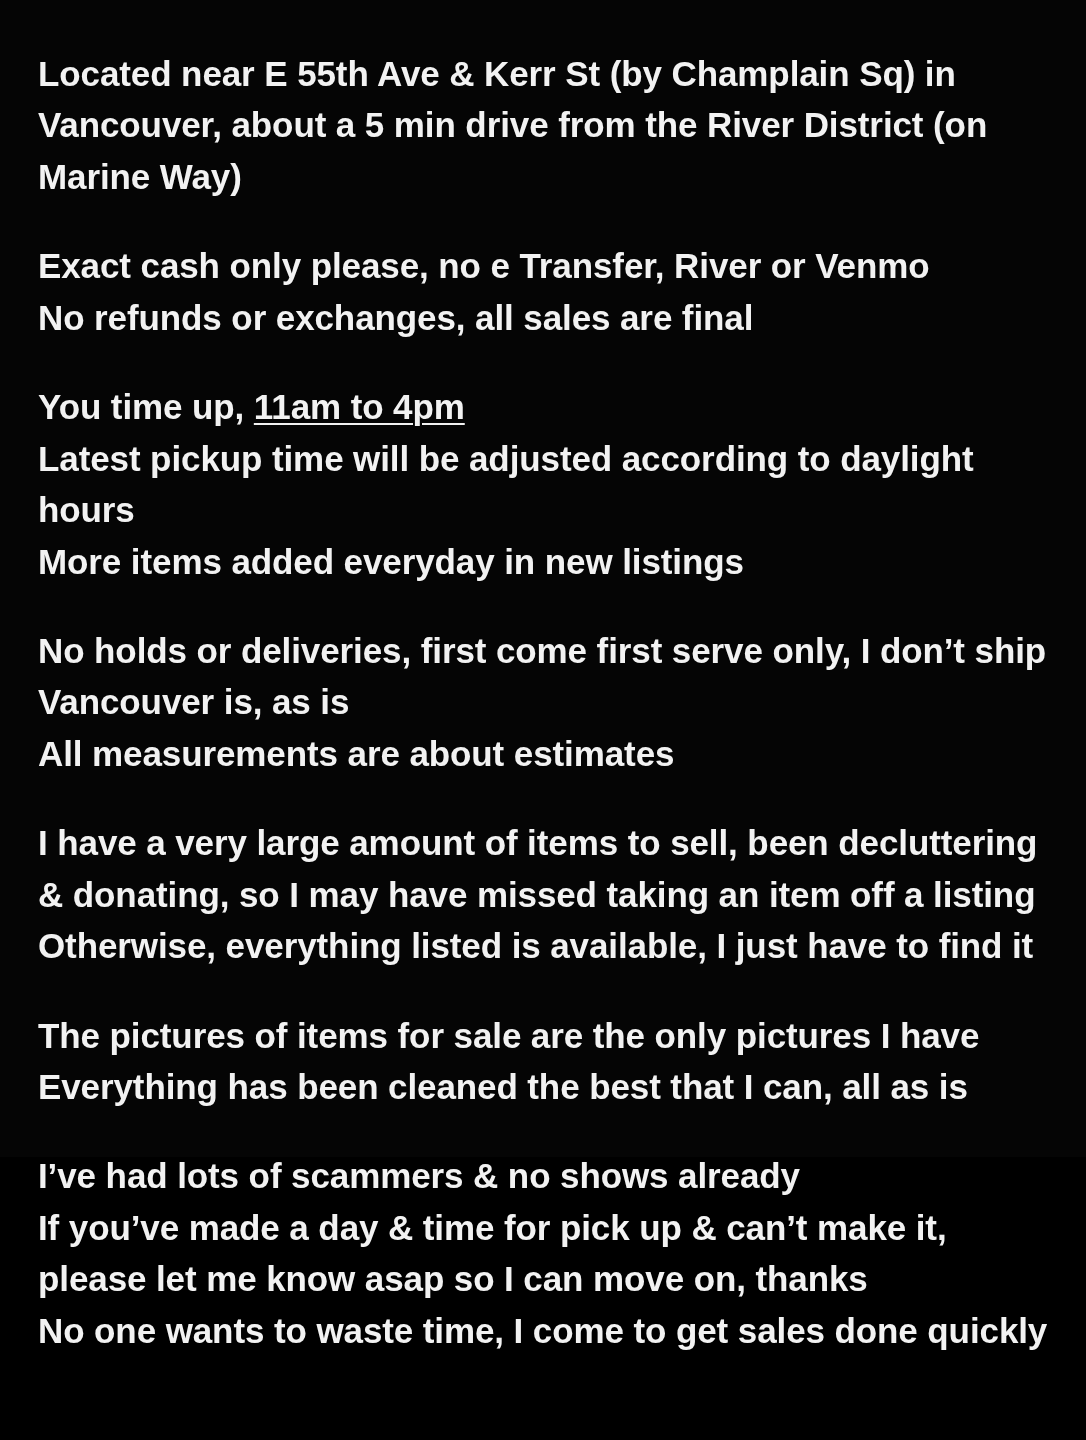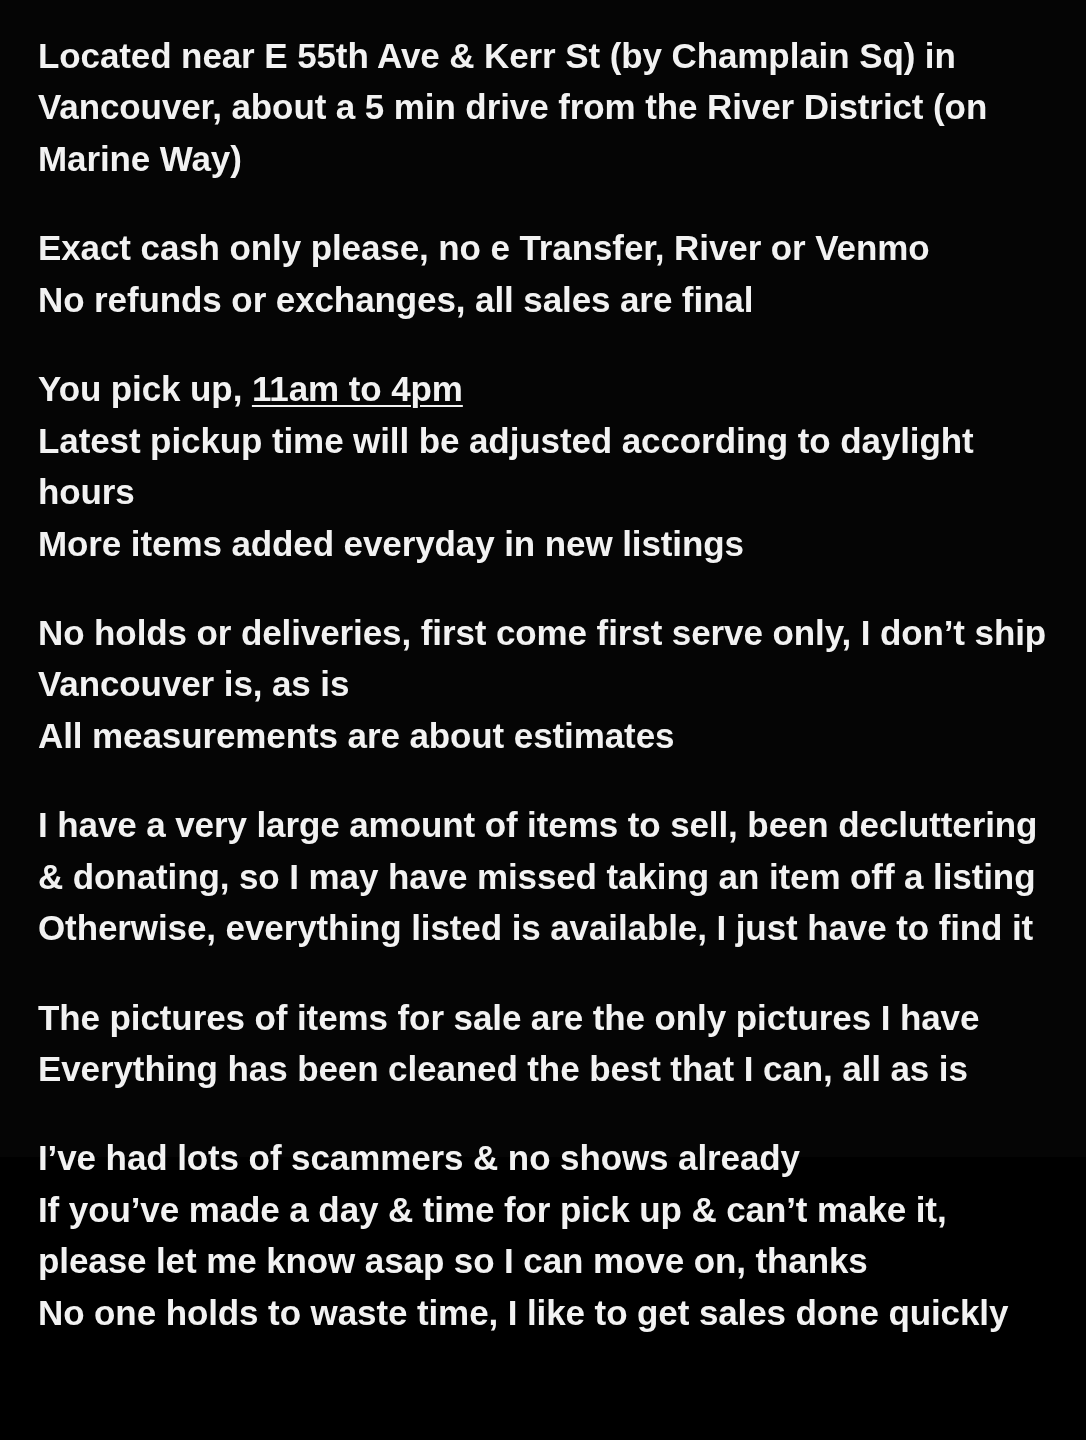--- a/index.html
+++ b/index.html
@@ -11,21 +11,21 @@
     width: 1086px;
     height: 1440px;
     overflow: hidden;
     font-family: "Liberation Sans", sans-serif;
   }
   .page {
     box-sizing: border-box;
     width: 1086px;
     height: 1157px;
     background: #050505;
-    padding: 30px 38px 0 38px;
+    padding: 48px 38px 0 38px;
   }
   .block {
     margin: 0 0 38px 0;
   }
   .line {
     color: #f2f2f2;
     font-size: 35px;
     font-weight: 700;
     line-height: 1.47;
     letter-spacing: -0.1px;
@@ -45,21 +45,21 @@
   <div class="block">
     <div class="line">Located near E 55th Ave &amp; Kerr St (by Champlain Sq) in Vancouver, about a 5 min drive from the River District (on Marine Way)</div>
   </div>
 
   <div class="block">
     <div class="line">Exact cash only please, no e Transfer, River or Venmo</div>
     <div class="line">No refunds or exchanges, all sales are final</div>
   </div>
 
   <div class="block">
-    <div class="line"><span>You pick up, </span><span class="underline">11am to 4pm</span></div>
+    <div class="line"><span>You time up, </span><span class="underline">11am to 4pm</span></div>
     <div class="line">Latest pickup time will be adjusted according to daylight hours</div>
     <div class="line">More items added everyday in new listings</div>
   </div>
 
   <div class="block">
     <div class="line">No holds or deliveries, first come first serve only, I don’t ship</div>
     <div class="line">Vancouver is, as is</div>
     <div class="line">All measurements are about estimates</div>
   </div>
 
@@ -69,16 +69,16 @@
   </div>
 
   <div class="block">
     <div class="line">The pictures of items for sale are the only pictures I have</div>
     <div class="line">Everything has been cleaned the best that I can, all as is</div>
   </div>
 
   <div class="block">
     <div class="line">I’ve had lots of scammers &amp; no shows already</div>
     <div class="line">If you’ve made a day &amp; time for pick up &amp; can’t make it, please let me know asap so I can move on, thanks</div>
-    <div class="line">No one holds to waste time, I like to get sales done quickly</div>
+    <div class="line">No one wants to waste time, I come to get sales done quickly</div>
   </div>
 
 </div>
 
 </body></html>

